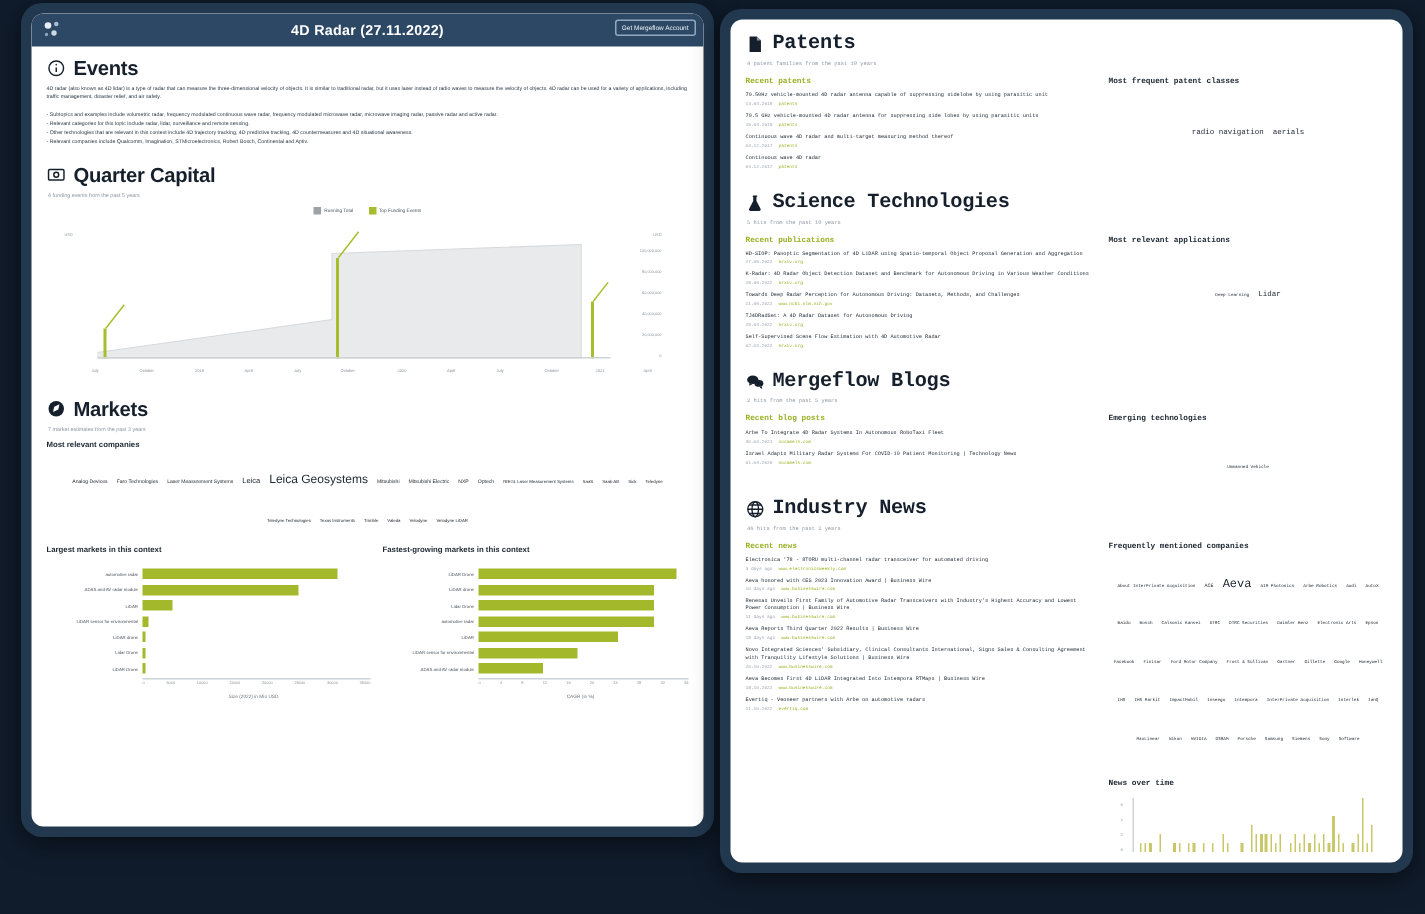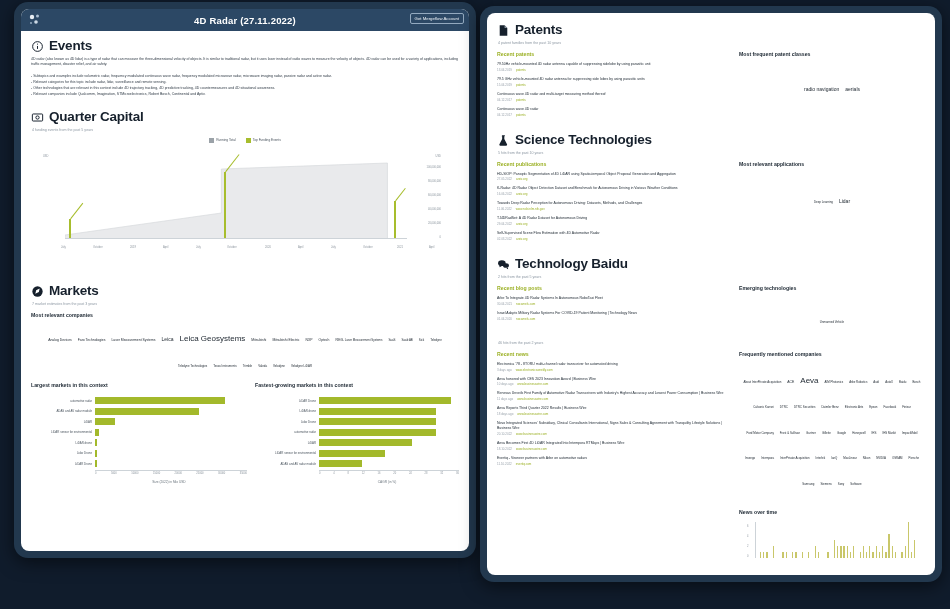--- a/index.html
+++ b/index.html
@@ -13,21 +13,21 @@
 
   
   .panel {
     position: absolute;
     background: #22384e;
     border-radius: 14px;
     padding: 7px;
     box-shadow: 0 4px 18px rgba(0,0,0,.55);
   }
   .panel-left  { left: 14px;  top: 2px;  width: 462px; height: 556px; }
-  .panel-right { left: 480px; top: 6px;  width: 462px; height: 576px; }
+  .panel-right { left: 480px; top: 6px;  width: 462px; height: 576px; font-family: Liberation Mono, monospace; }
   .sheet {
     width: 100%; height: 100%;
     background: #ffffff;
     border-radius: 8px;
     overflow: hidden;
     position: relative;
   }
 
   
   .topbar {
@@ -204,21 +204,21 @@
             <div class="tick-lbl" style="left:196px;bottom:6px">October</div>
             <div class="tick-lbl" style="left:234px;bottom:6px">2020</div>
             <div class="tick-lbl" style="left:267px;bottom:6px">April</div>
             <div class="tick-lbl" style="left:300px;bottom:6px">July</div>
             <div class="tick-lbl" style="left:332px;bottom:6px">October</div>
             <div class="tick-lbl" style="left:366px;bottom:6px">2021</div>
             <div class="tick-lbl" style="left:398px;bottom:6px">April</div>
           </div>
         </div>
 
-        <div class="sect" style="margin-top:28px">
+        <div class="sect" style="margin-top:10px">
           <div class="sect-head">
             <span class="sect-icon">
               <svg width="13" height="13" viewBox="0 0 24 24">
                 <circle cx="12" cy="12" r="9.5" fill="#16202c"></circle>
                 <path d="M8 16 L14.5 13 L16 6.5 L9.5 9.5 Z" fill="#fff"></path>
               </svg>
             </span>
             <span class="sect-title">Markets</span>
           </div>
           <div class="sect-sub">7 market estimates from the past 3 years</div>
@@ -452,21 +452,21 @@
         <div class="sect" style="margin-top:10px">
           <div class="sect-head">
             <span class="sect-icon">
               <svg width="13" height="13" viewBox="0 0 24 24" fill="#16202c">
                 <ellipse cx="9" cy="9.5" rx="7" ry="5.3"></ellipse>
                   <path d="M5 13l-.5 4 4-2z"></path>
                 <ellipse cx="16.5" cy="14" rx="5.5" ry="4.2"></ellipse>
                   <path d="M20 17.5l.6 3.4-3.2-1.7z"></path>
               </svg>
             </span>
-            <span class="sect-title">Technology Baidu</span>
+            <span class="sect-title">Mergeflow Blogs</span>
           </div>
           <div class="sect-sub">2 hits from the past 5 years</div>
 
           <div class="twocol">
             <div class="col-main">
               <div class="sub-head" style="color:#9bb024">Recent blog posts</div>
               <div id="blog-list">
                   <div class="entry">
                     <div class="entry-title">Arbe To Integrate 4D Radar Systems In Autonomous RoboTaxi Fleet</div>
                     <div class="entry-meta"><span>30.04.2021</span><span class="entry-src">nocamels.com</span></div>
@@ -478,20 +478,32 @@
                 </div>
             </div>
             <div class="col-side">
               <div class="sub-head">Emerging technologies</div>
               <div class="cloud" style="margin-top:14px" id="emerging-cloud"><span class="tag-xs">Unmanned Vehicle</span></div>
             </div>
           </div>
         </div>
 
         <div class="sect" style="margin-top:10px">
+          <div class="sect-head">
+            <span class="sect-icon">
+              <svg width="13" height="13" viewBox="0 0 24 24" fill="none" stroke="#16202c" stroke-width="1.7">
+                <circle cx="12" cy="12" r="9.2"></circle>
+                  <ellipse cx="12" cy="12" rx="4" ry="9.2"></ellipse>
+                <line x1="2.8" y1="12" x2="21.2" y2="12"></line>
+                  <line x1="4.4" y1="6.8" x2="19.6" y2="6.8"></line>
+                  <line x1="4.4" y1="17.2" x2="19.6" y2="17.2"></line>
+              </svg>
+            </span>
+            <span class="sect-title">Industry News</span>
+          </div>
           <div class="sect-sub">46 hits from the past 2 years</div>
 
           <div class="twocol">
             <div class="col-main">
               <div class="sub-head" style="color:#9bb024">Recent news</div>
               <div id="news-list">
                   <div class="entry">
                     <div class="entry-title">Electronica '78 - 8TORU multi-channel radar transceiver for automated driving</div>
                     <div class="entry-meta"><span>3 days ago</span><span class="entry-src">www.electronicsweekly.com</span></div>
                   </div>

